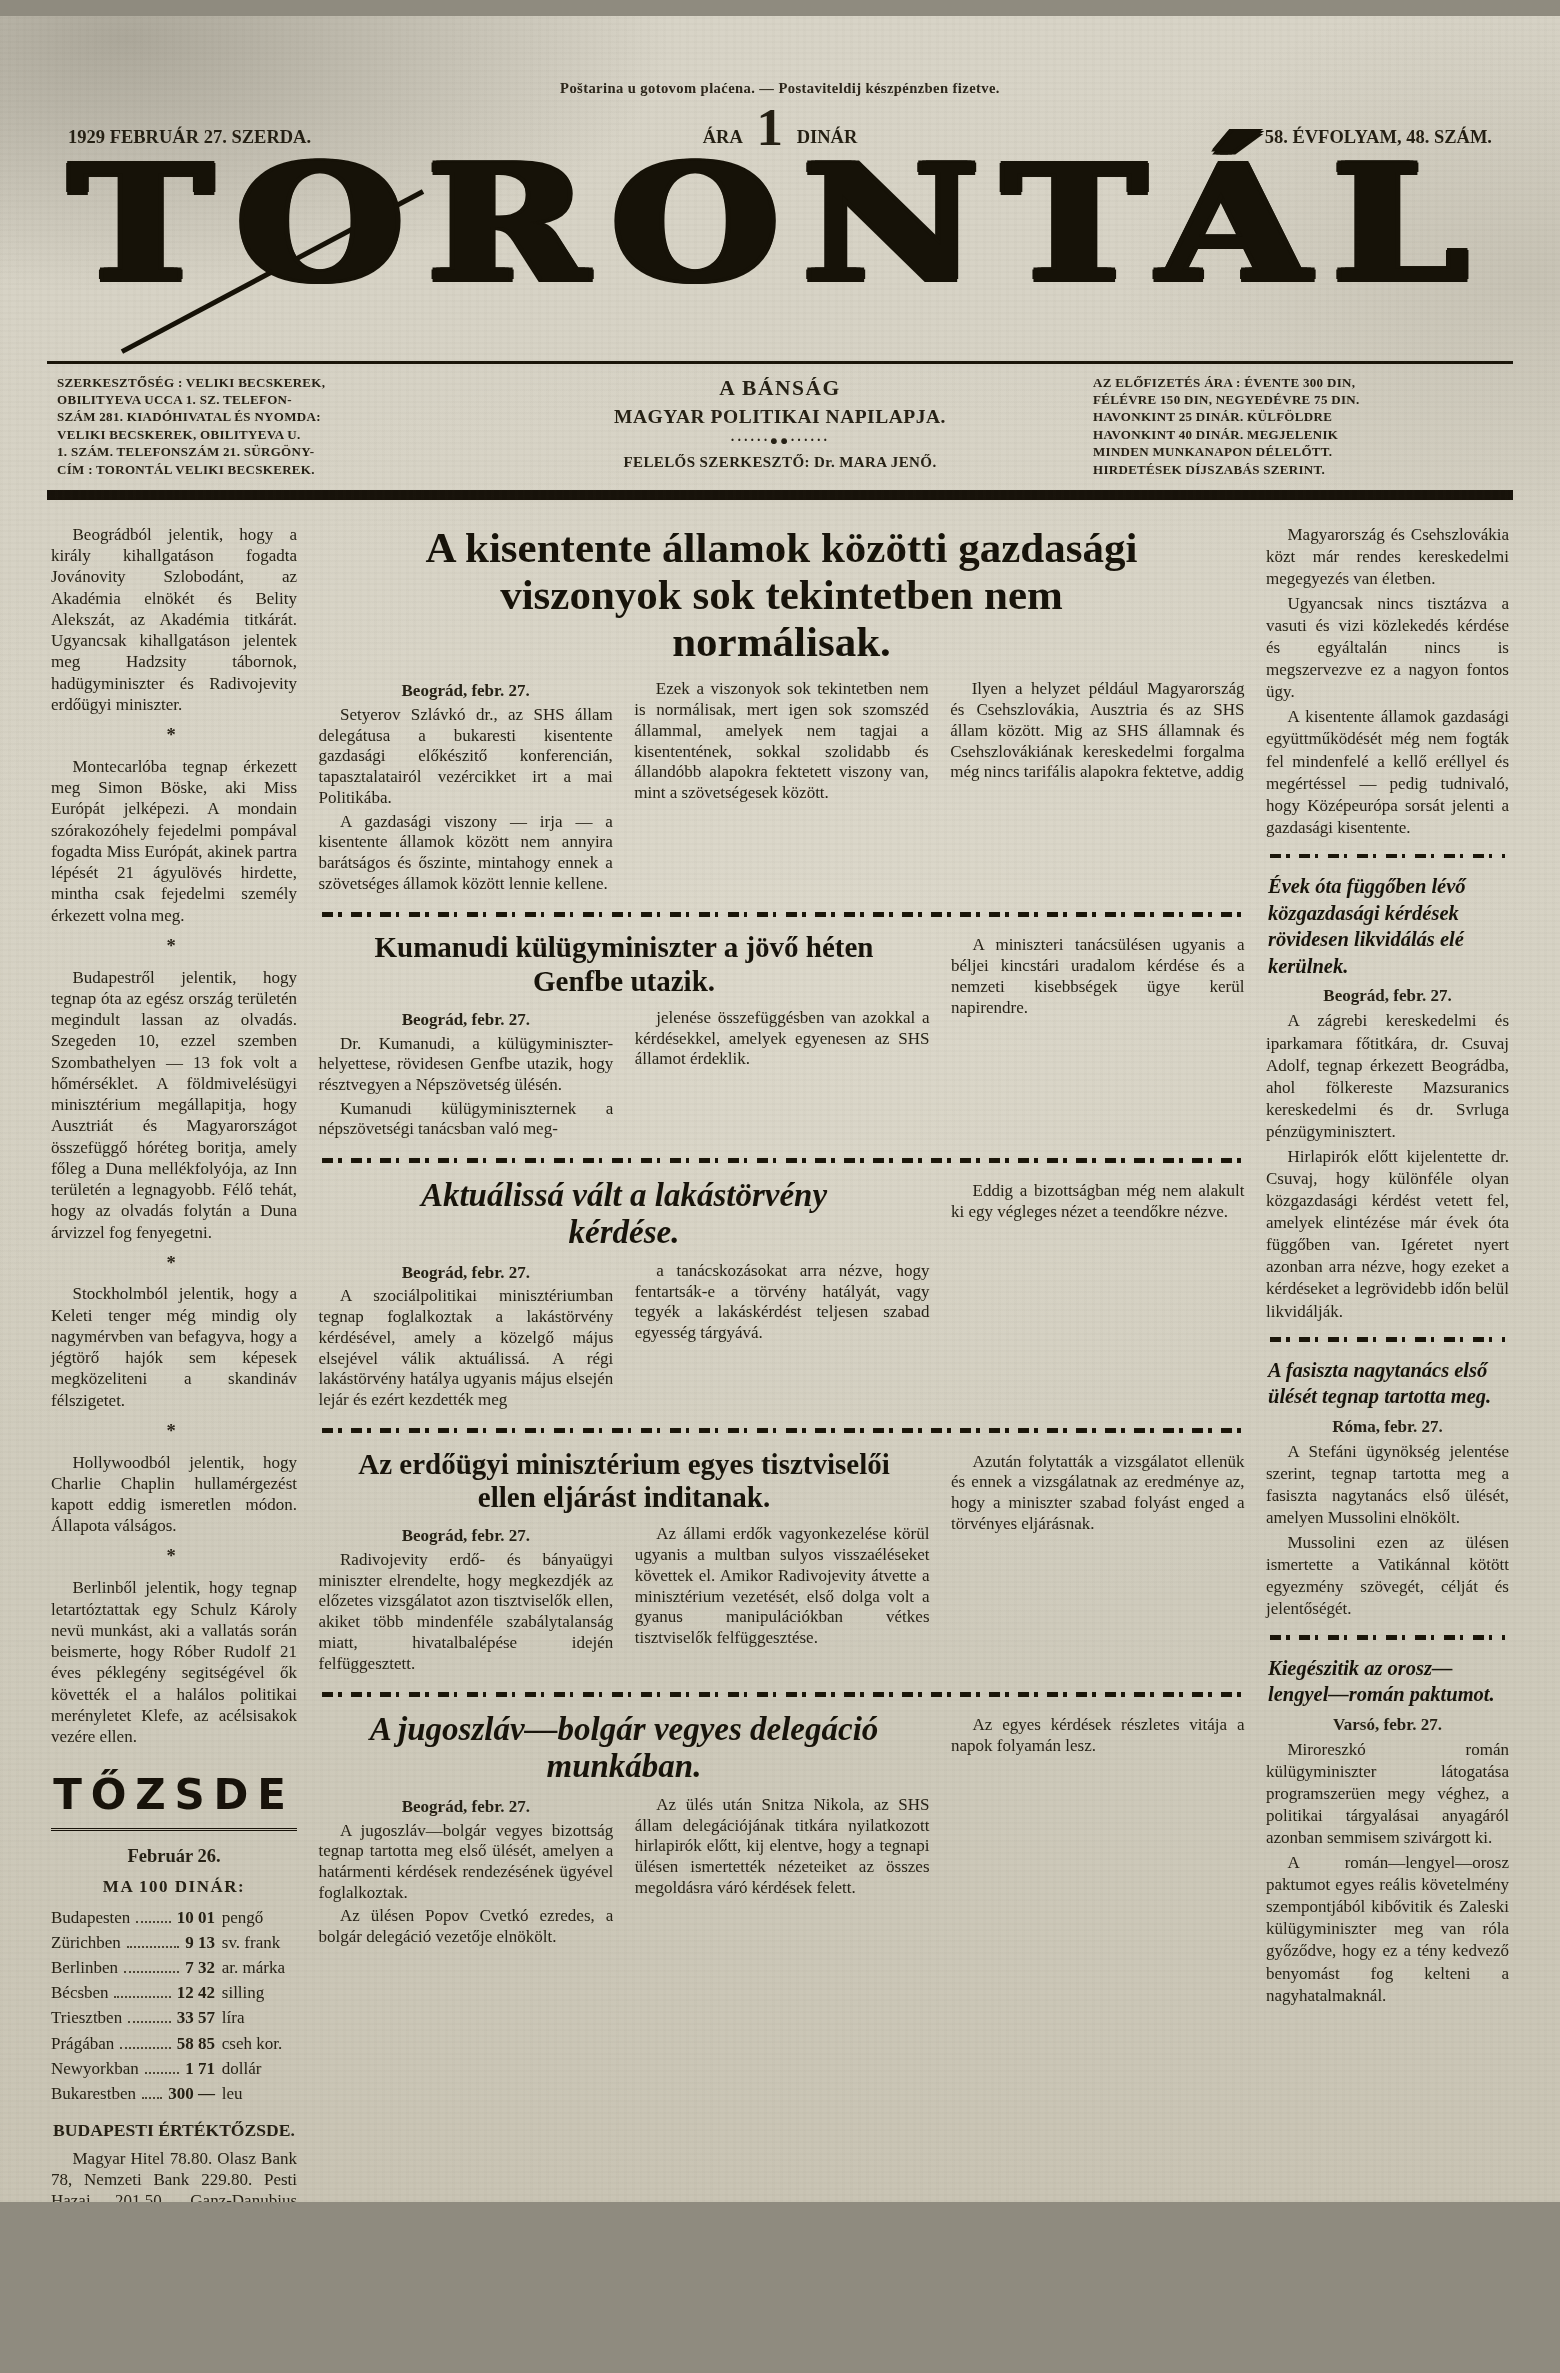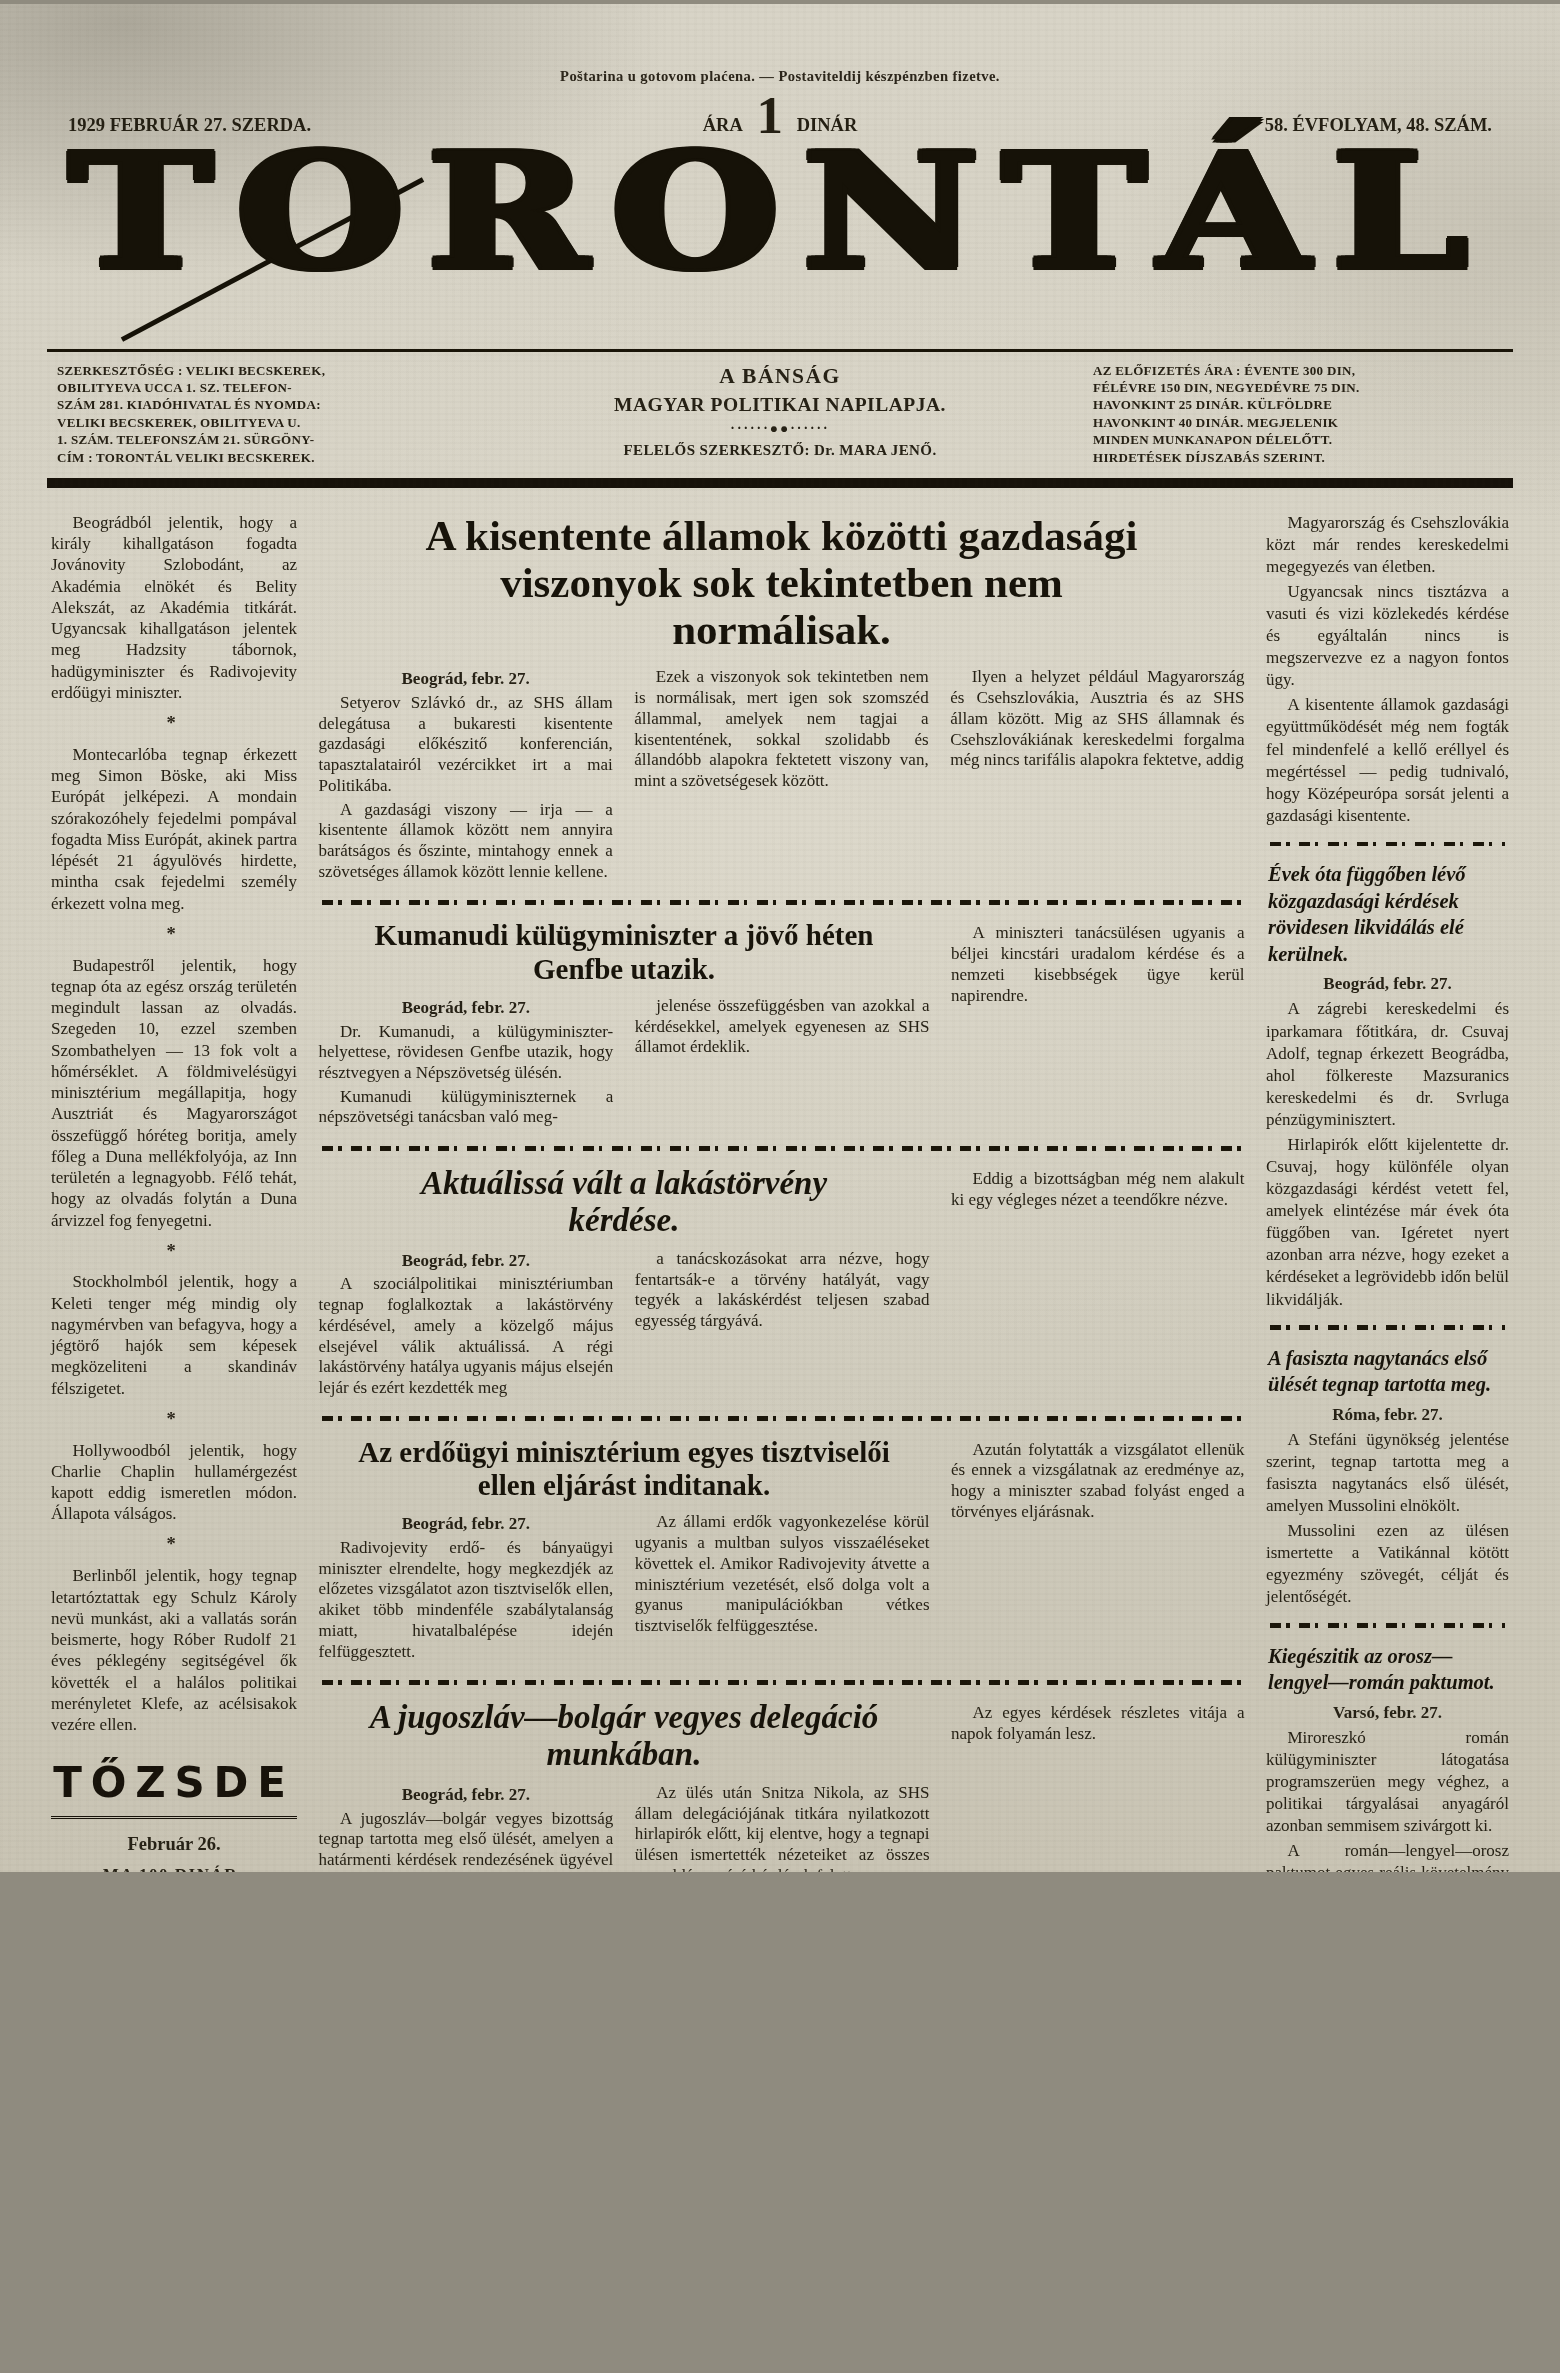--- a/index.html
+++ b/index.html
@@ -2,22 +2,22 @@
 <html><head>
 <meta charset="utf-8">
 <style>
   * { box-sizing: border-box; }
   html, body { margin: 0; padding: 0; }
   body { background: #8f8b7f; }
 
   .page {
     position: relative;
     width: 1560px;
-    height: 1868px;
-    margin: 4px auto;
+    height: 2186px;
+    margin: 16px auto;
     overflow: hidden;
     color: #262115;
     font-family: "Liberation Serif", "DejaVu Serif", serif;
     background:
       radial-gradient(ellipse 878px 410px at 8% 1%, rgba(100,95,82,.38), transparent 62%),
       radial-gradient(ellipse 683px 488px at 98% 12%, rgba(140,134,118,.22), transparent 60%),
       radial-gradient(ellipse 1365px 878px at 50% 45%, rgba(236,232,220,.35), transparent 75%),
       linear-gradient(180deg, #d8d4c7 0%, #d5d1c3 38%, #cecabb 78%, #c9c4b4 100%);
   }
   .grain {

